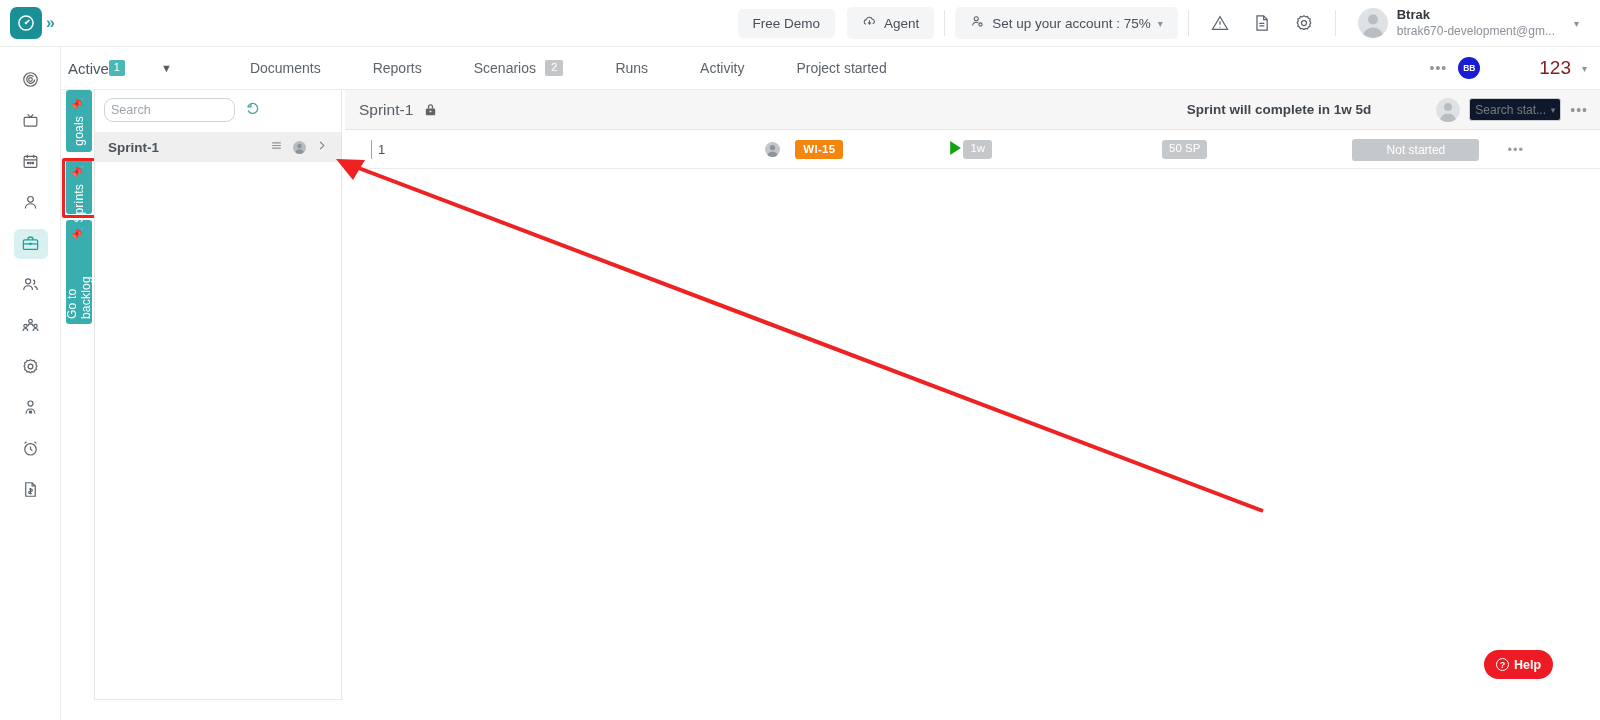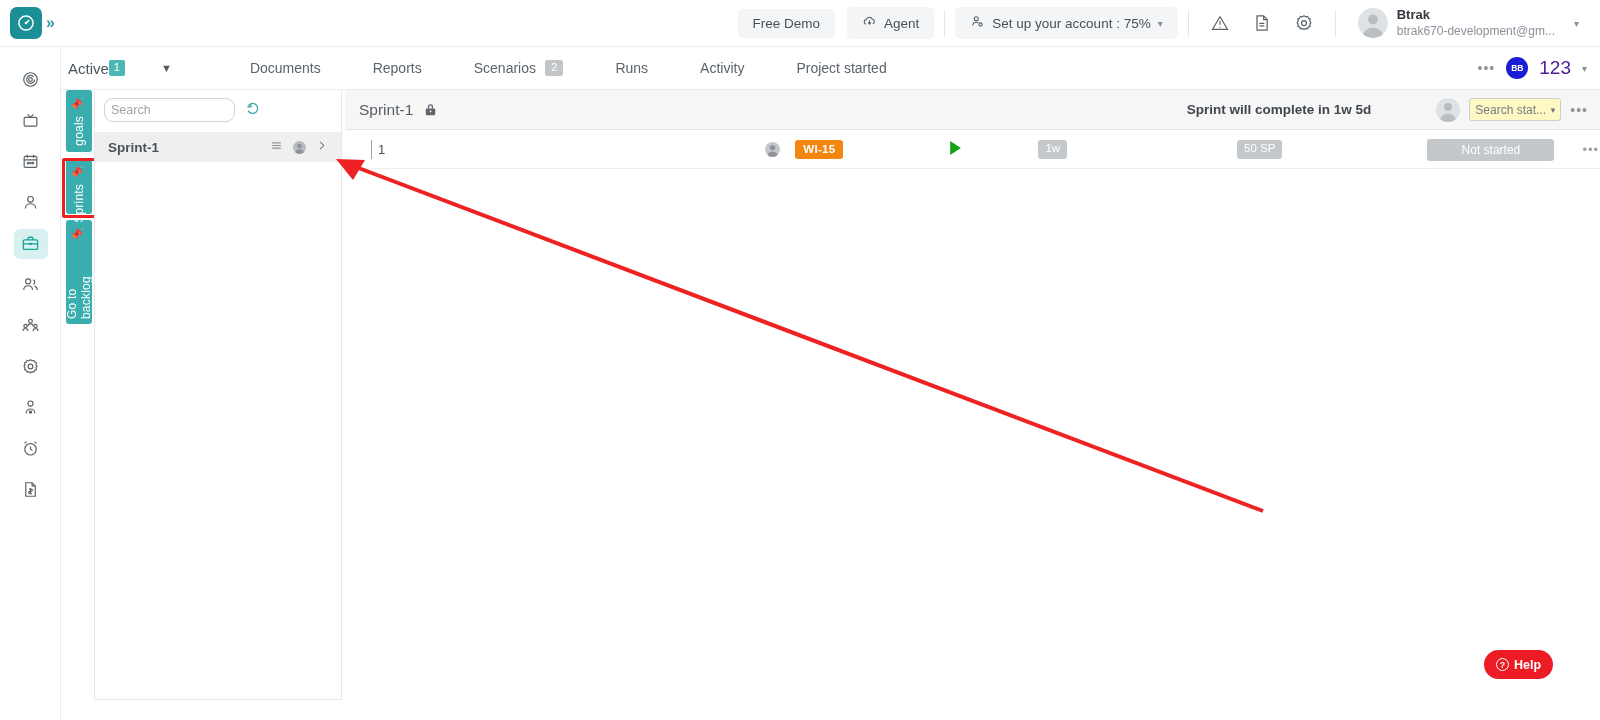--- a/index.html
+++ b/index.html
@@ -84,21 +84,21 @@
   .cnt-badge-gray {
     background: #c3c6c9; color: #fff; font-size: 11.5px; border-radius: 2px;
     padding: 2px 6px 3px; line-height: 1;
   }
   .tabstrip-right { margin-left: auto; display:flex; align-items:center; gap: 11px; padding-right: 13px; }
   .dots { color: #8e959c; letter-spacing: 1px; font-size: 14px; cursor:pointer; }
   .avatar-blue {
     width: 22px; height: 22px; border-radius: 50%; background: #1b1ed0; color:#fff;
     font-size: 8.5px; font-weight: 700; display:flex; align-items:center; justify-content:center;
   }
-  .num-123 { font-size: 19px; color: #4c1d95; }
+  .num-123 { font-size: 19px; color: #7f1d1d; margin-left: 48px; }
 
   
   .sprintpanel {
     position: absolute; left: 94px; top: 90px; width: 248px; height: 610px;
     background: #ffffff; border: 1px solid #e6e7e9; border-top: none;
   }
   .search-row { height: 34px; display:flex; align-items:center; padding: 6px 0 0 9px; gap: 10px; }
   .search-in {
     width: 131px; height: 24px; border: 1px solid #cfd3d7; border-radius: 9px;
     font-size: 12.5px; padding: 0 6px; color: #4a5057; outline: none;
@@ -139,21 +139,21 @@
     position: absolute; left: 345px; top: 90px; width: 1255px; height: 40px;
     background: #f6f6f6; border-bottom: 1px solid #e4e5e7;
     display:flex; align-items:center; padding: 0 12px 0 14px;
   }
   .sp-title { font-size: 15.5px; color: #565e66; }
   .lock-ic { margin-left: 10px; color: #5d656d; display:flex; align-items:center; }
   .complete-txt { margin-left: auto; font-size: 13.5px; font-weight: 700; color: #3f464d; }
   .head-right { display:flex; align-items:center; gap: 9px; margin-left: 65px; }
   .av-circle { width:24px; height:24px; border-radius:50%; background:#dfe2e5; display:flex; align-items:flex-end; justify-content:center; overflow:hidden;}
   .stat-sel {
-    width: 92px; height: 23px; border:1px solid #cbcfd3; border-radius:3px; background:#fef9c3;
+    width: 92px; height: 23px; border:1px solid #cbcfd3; border-radius:3px; background:#0f172a;
     display:flex; align-items:center; padding: 0 5px; font-size: 12px; color:#777d84;
   }
   .stat-caret { margin-left:auto; color:#6d747b; font-size:9px; }
 
   .wi-row {
     position: absolute; left: 345px; top: 131px; width: 1255px; height: 38px;
     background: #ffffff; border-bottom: 1px solid #eceded;
     display:flex; align-items:center;
   }
   .wi-title-wrap { display:flex; align-items:center; padding-left: 26px; }
@@ -163,21 +163,21 @@
   .mini-av2 { width: 15px; height: 15px; border-radius:50%; background:#c3c7cb; display:flex; align-items:flex-end; justify-content:center; overflow:hidden;}
   .wi-id {
     margin-left: 15px; background:#f2860f; color:#fff; font-size: 11.5px; font-weight: 700;
     border-radius: 3px; padding: 3px 8px 4px; letter-spacing: .3px;
   }
   .play-ic { margin-left: 105px; color:#12a312; font-size: 16px; }
   .badge-gray {
     background:#c5c8cb; color:#fff; font-size: 11.5px; border-radius: 3px;
     padding: 3px 7px 4px; line-height: 1;
   }
-  .b-1w { margin-left: 75px; }
+  .b-1w { }
   .b-sp { margin-left: 170px; }
   .b-status {
     margin-left: 145px; background:#c5c8cb; color:#fff; font-size: 12px;
     border-radius: 3px; padding: 4px 0; width: 127px; text-align:center;
   }
   .row-dots { margin-left: 28px; color: #9aa0a6; letter-spacing: 1px; font-size: 13px; }
 
   
   .help-btn {
     position:absolute; left: 1484px; top: 650px; width: 69px; height: 29px;

